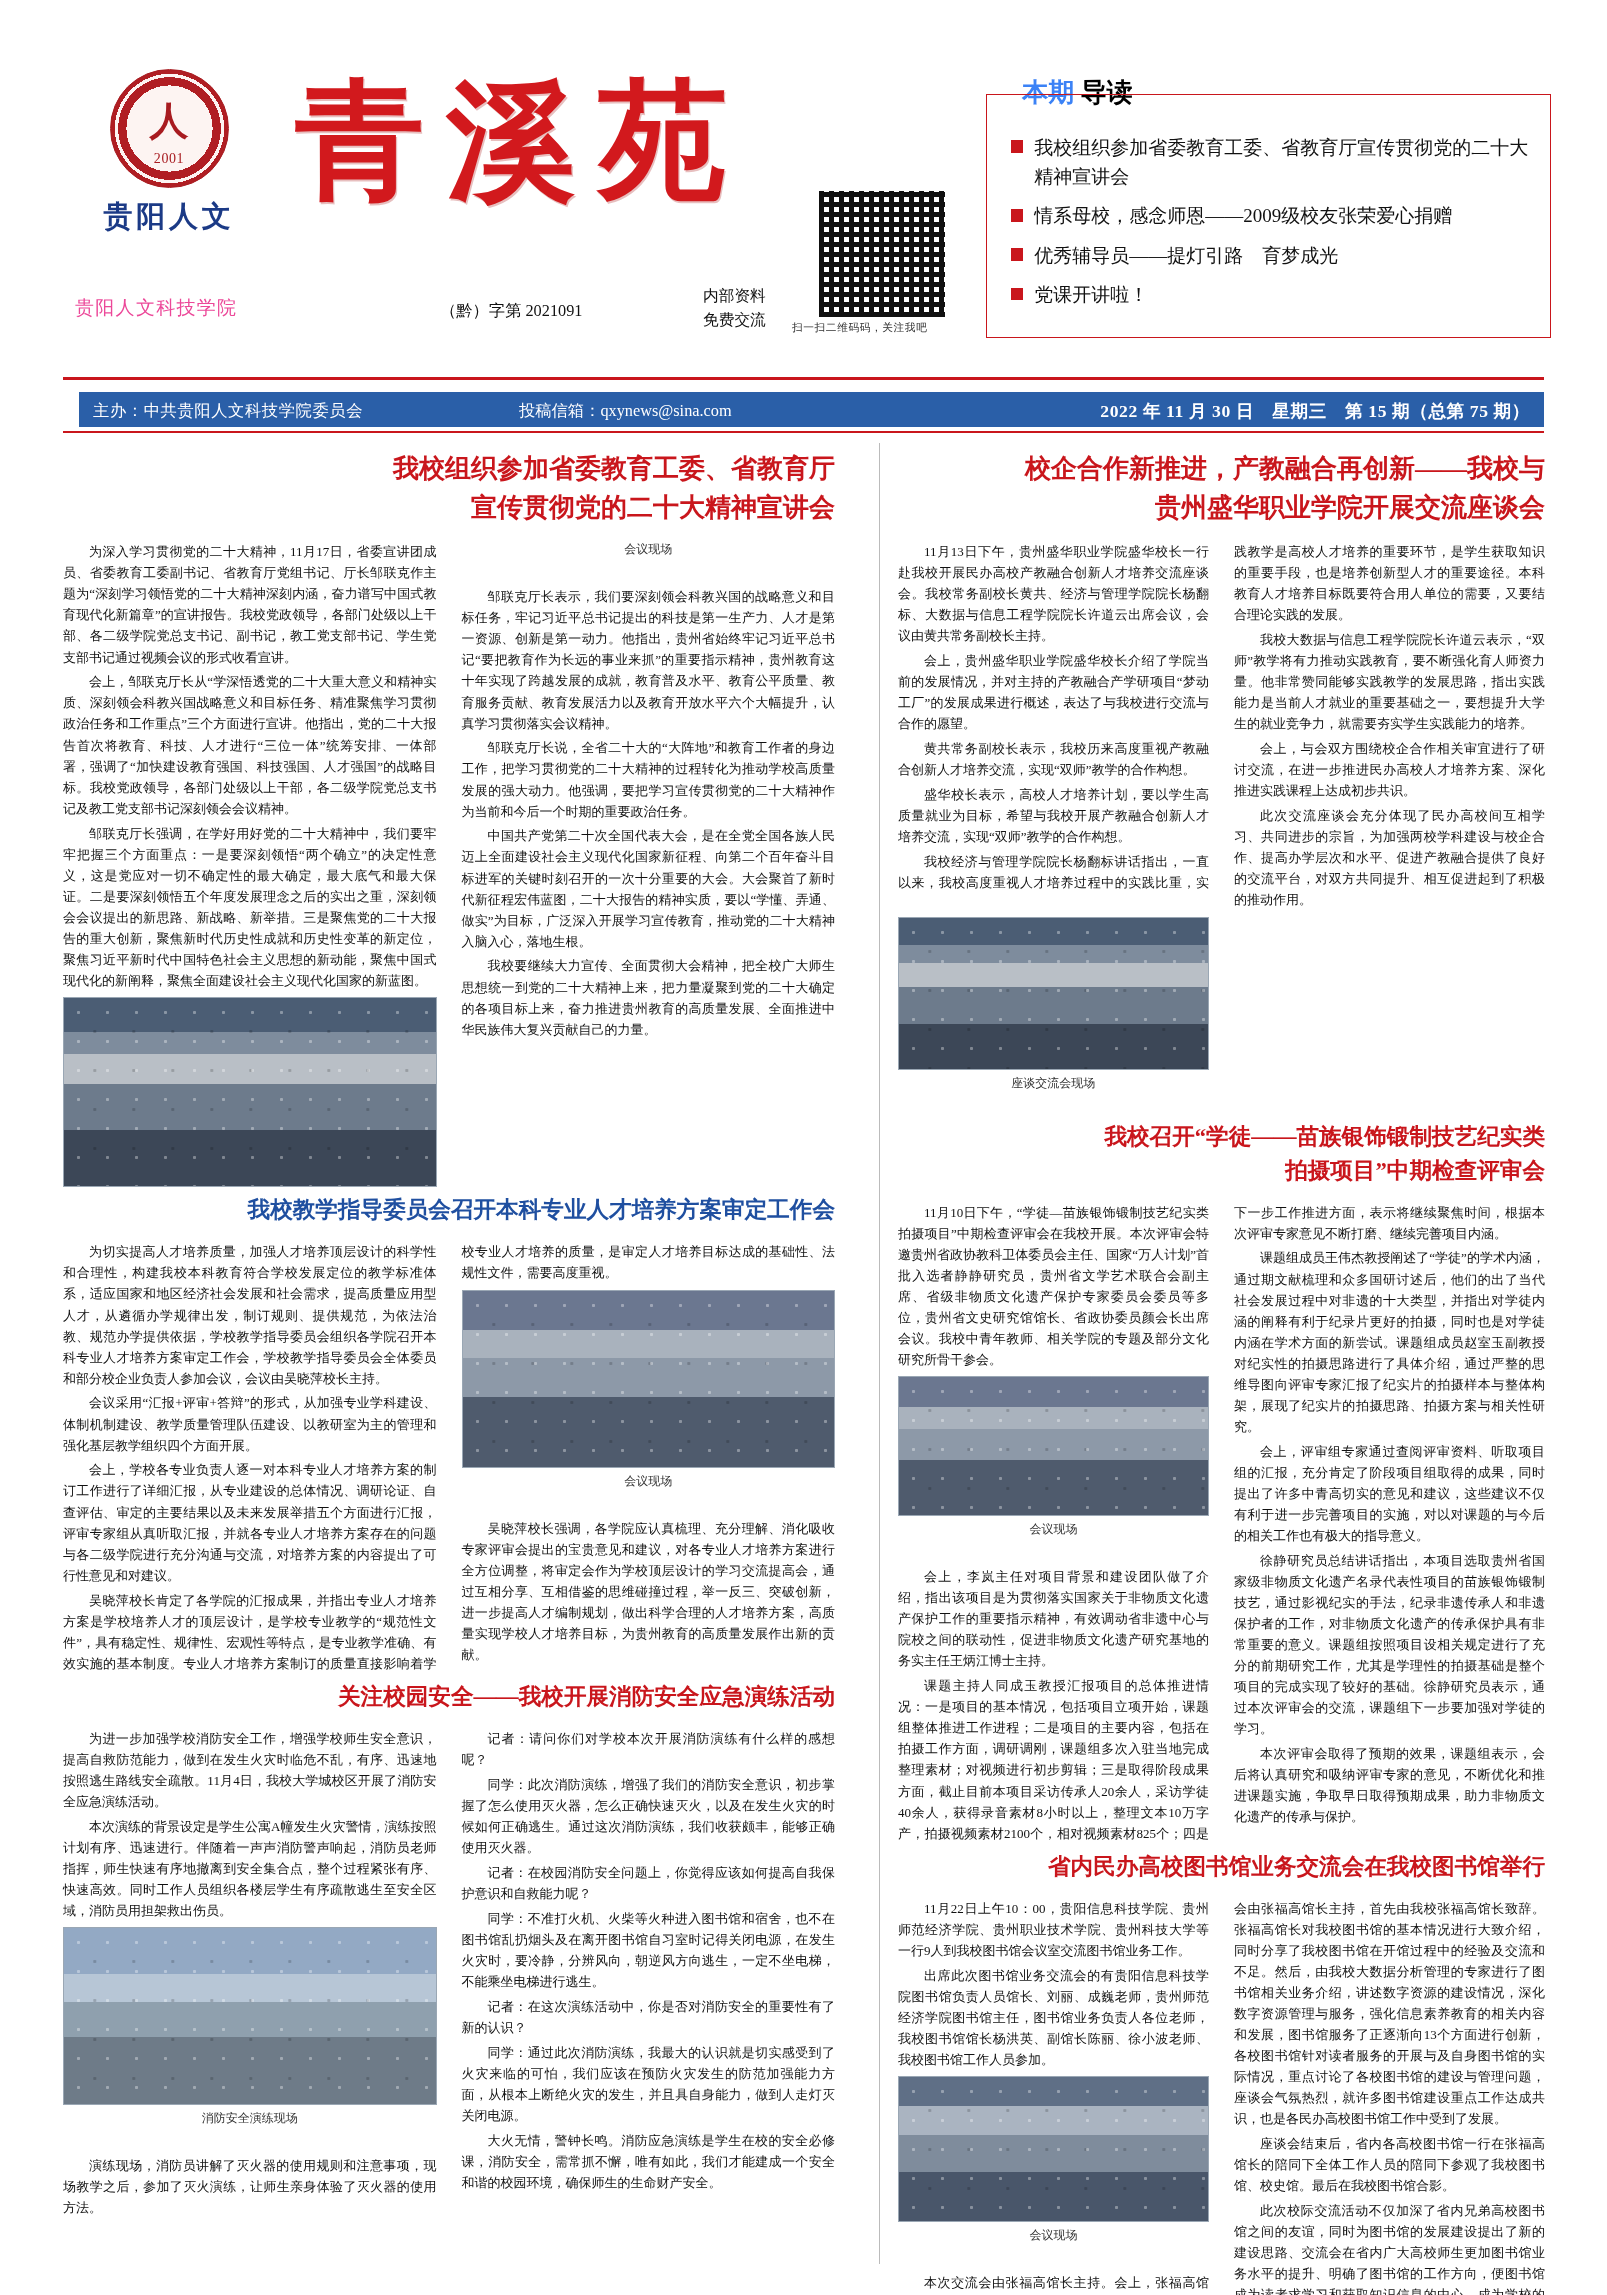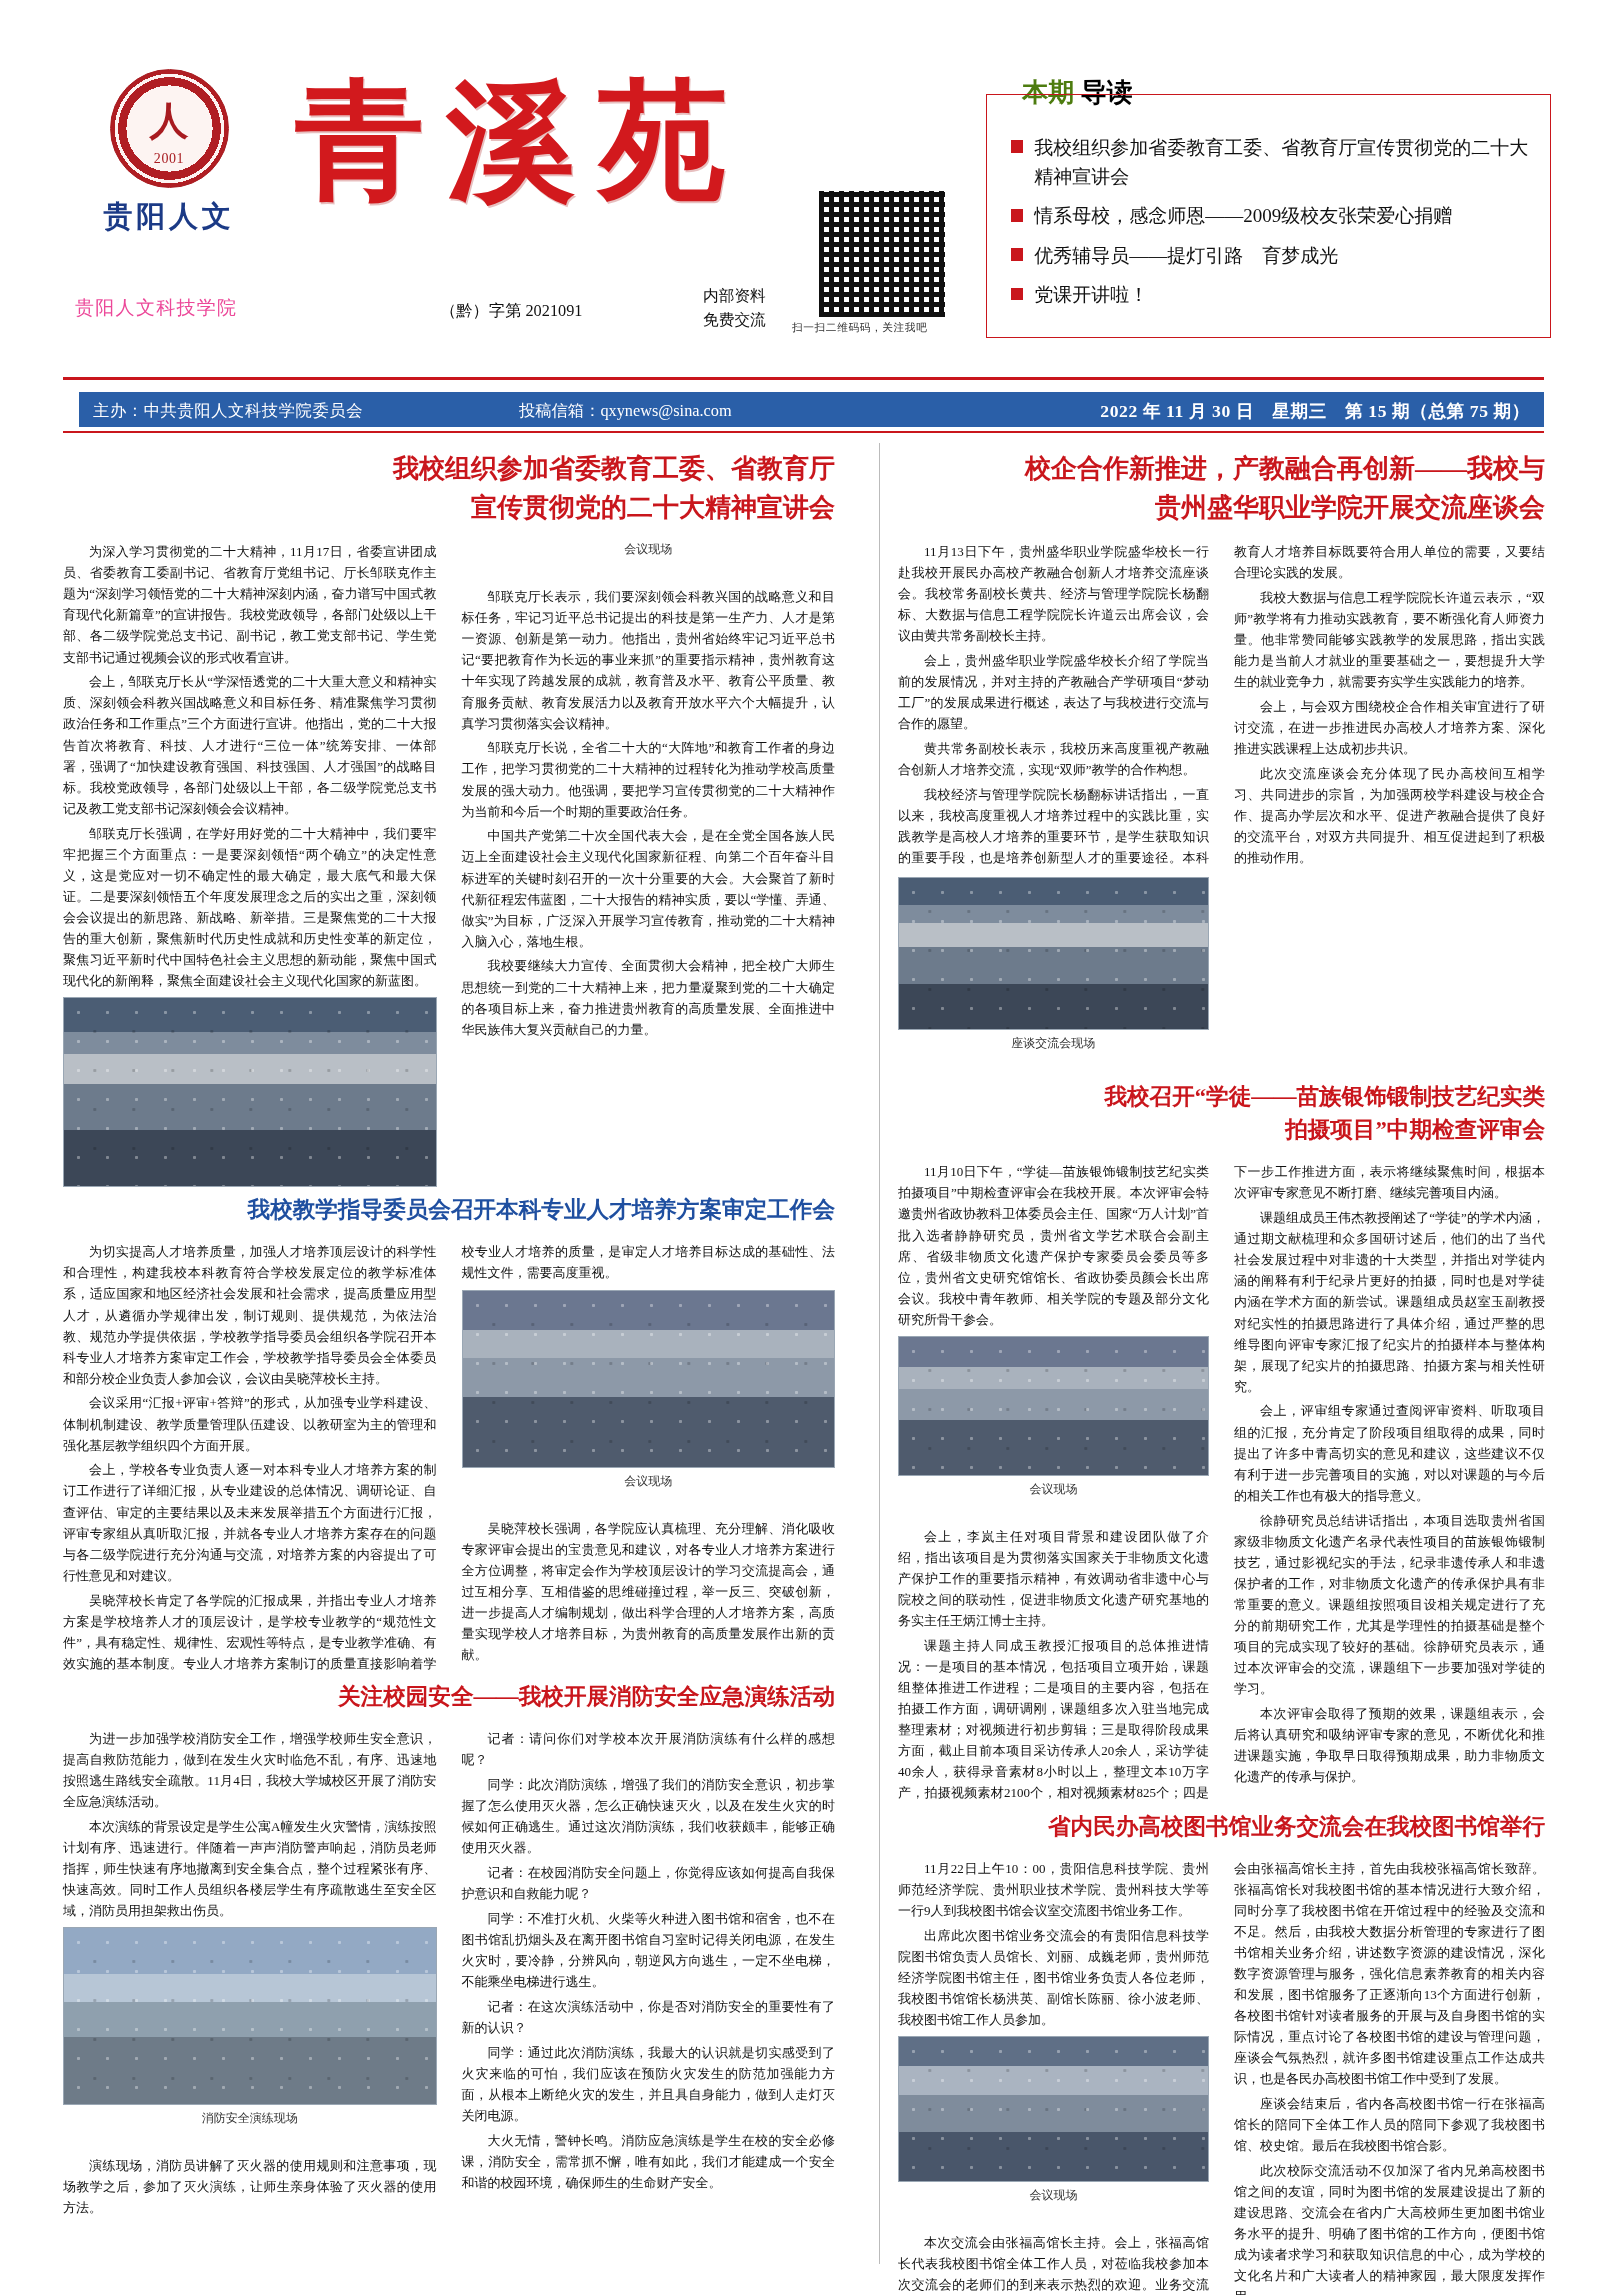--- a/index.html
+++ b/index.html
@@ -22,21 +22,21 @@
 
   .qr{position:absolute;left:816px;top:188px;width:126px;height:126px;
      background:
        repeating-linear-gradient(0deg,#111 0 5px,transparent 5px 10px),
        repeating-linear-gradient(90deg,#111 0 5px,transparent 5px 10px);
      background-color:#fff;border:3.8px solid #fff;outline:1.3px solid #fff;}
   .qr-cap{position:absolute;left:792px;top:321px;font-size:10.7px;color:#333;letter-spacing:0.6px;}
 
   .guide{position:absolute;left:986px;top:94px;width:565px;border:1.9px solid #c9161c;padding:16.3px 21.3px 17.6px 21.3px;box-sizing:border-box;}
   .guide-head{position:absolute;left:1011px;top:75px;background:#fff;padding:0 11.3px;font-size:26px;font-weight:bold;}
-  .guide-head .b{color:#4d7c0f;}
+  .guide-head .b{color:#3b82f6;}
   .guide-head .g{color:#000000;}
   .guide ul{list-style:none;margin:21.3px 0 0 0;padding:0;}
   .guide li{position:relative;padding-left:26px;font-size:19px;line-height:1.55;color:#111;margin-bottom:10px;font-family:"Liberation Serif",serif;}
   .guide li:before{content:"";position:absolute;left:2.5px;top:7.5px;width:12.6px;height:12.6px;background:#c9161c;}
 
   .sub-left{position:absolute;left:75px;top:295px;font-size:19px;letter-spacing:1.3px;color:#ec4899;}
   .sub-mid{position:absolute;left:440px;top:300px;font-size:16.3px;color:#111;}
   .sub-right{position:absolute;left:703px;top:284px;font-size:15.7px;color:#111;line-height:1.5;text-align:center;}
 
   .rule-red{position:absolute;left:63px;right:63px;top:377px;height:3.1px;background:#c9161c;}
@@ -190,20 +190,21 @@
 
       <h2 class="headline">
         <span>校企合作新推进，产教融合再创新——我校与</span><br>
         <span>贵州盛华职业学院开展交流座谈会</span>
       </h2>
 
       <div class="cols2">
         <p class="tx">11月13日下午，贵州盛华职业学院盛华校长一行赴我校开展民办高校产教融合创新人才培养交流座谈会。我校常务副校长黄共、经济与管理学院院长杨翻标、大数据与信息工程学院院长许道云出席会议，会议由黄共常务副校长主持。</p>
         <p class="tx">会上，贵州盛华职业学院盛华校长介绍了学院当前的发展情况，并对主持的产教融合产学研项目“梦动工厂”的发展成果进行概述，表达了与我校进行交流与合作的愿望。</p>
         <p class="tx">黄共常务副校长表示，我校历来高度重视产教融合创新人才培养交流，实现“双师”教学的合作构想。</p>
+        <p class="tx">盛华校长表示，高校人才培养计划，要以学生高质量就业为目标，希望与我校开展产教融合创新人才培养交流，实现“双师”教学的合作构想。</p>
         <p class="tx">我校经济与管理学院院长杨翻标讲话指出，一直以来，我校高度重视人才培养过程中的实践比重，实践教学是高校人才培养的重要环节，是学生获取知识的重要手段，也是培养创新型人才的重要途径。本科教育人才培养目标既要符合用人单位的需要，又要结合理论实践的发展。</p>
         <p class="tx">我校大数据与信息工程学院院长许道云表示，“双师”教学将有力推动实践教育，要不断强化育人师资力量。他非常赞同能够实践教学的发展思路，指出实践能力是当前人才就业的重要基础之一，要想提升大学生的就业竞争力，就需要夯实学生实践能力的培养。</p>
         <p class="tx">会上，与会双方围绕校企合作相关审宜进行了研讨交流，在进一步推进民办高校人才培养方案、深化推进实践课程上达成初步共识。</p>
         <p class="tx">此次交流座谈会充分体现了民办高校间互相学习、共同进步的宗旨，为加强两校学科建设与校企合作、提高办学层次和水平、促进产教融合提供了良好的交流平台，对双方共同提升、相互促进起到了积极的推动作用。</p>
       </div>
 
       <div class="photo-wrap" style="width:48%;">
         <div class="photo ph-room ph-dots" style="height:151px"></div>
         <div class="capt">座谈交流会现场</div>
       </div>

